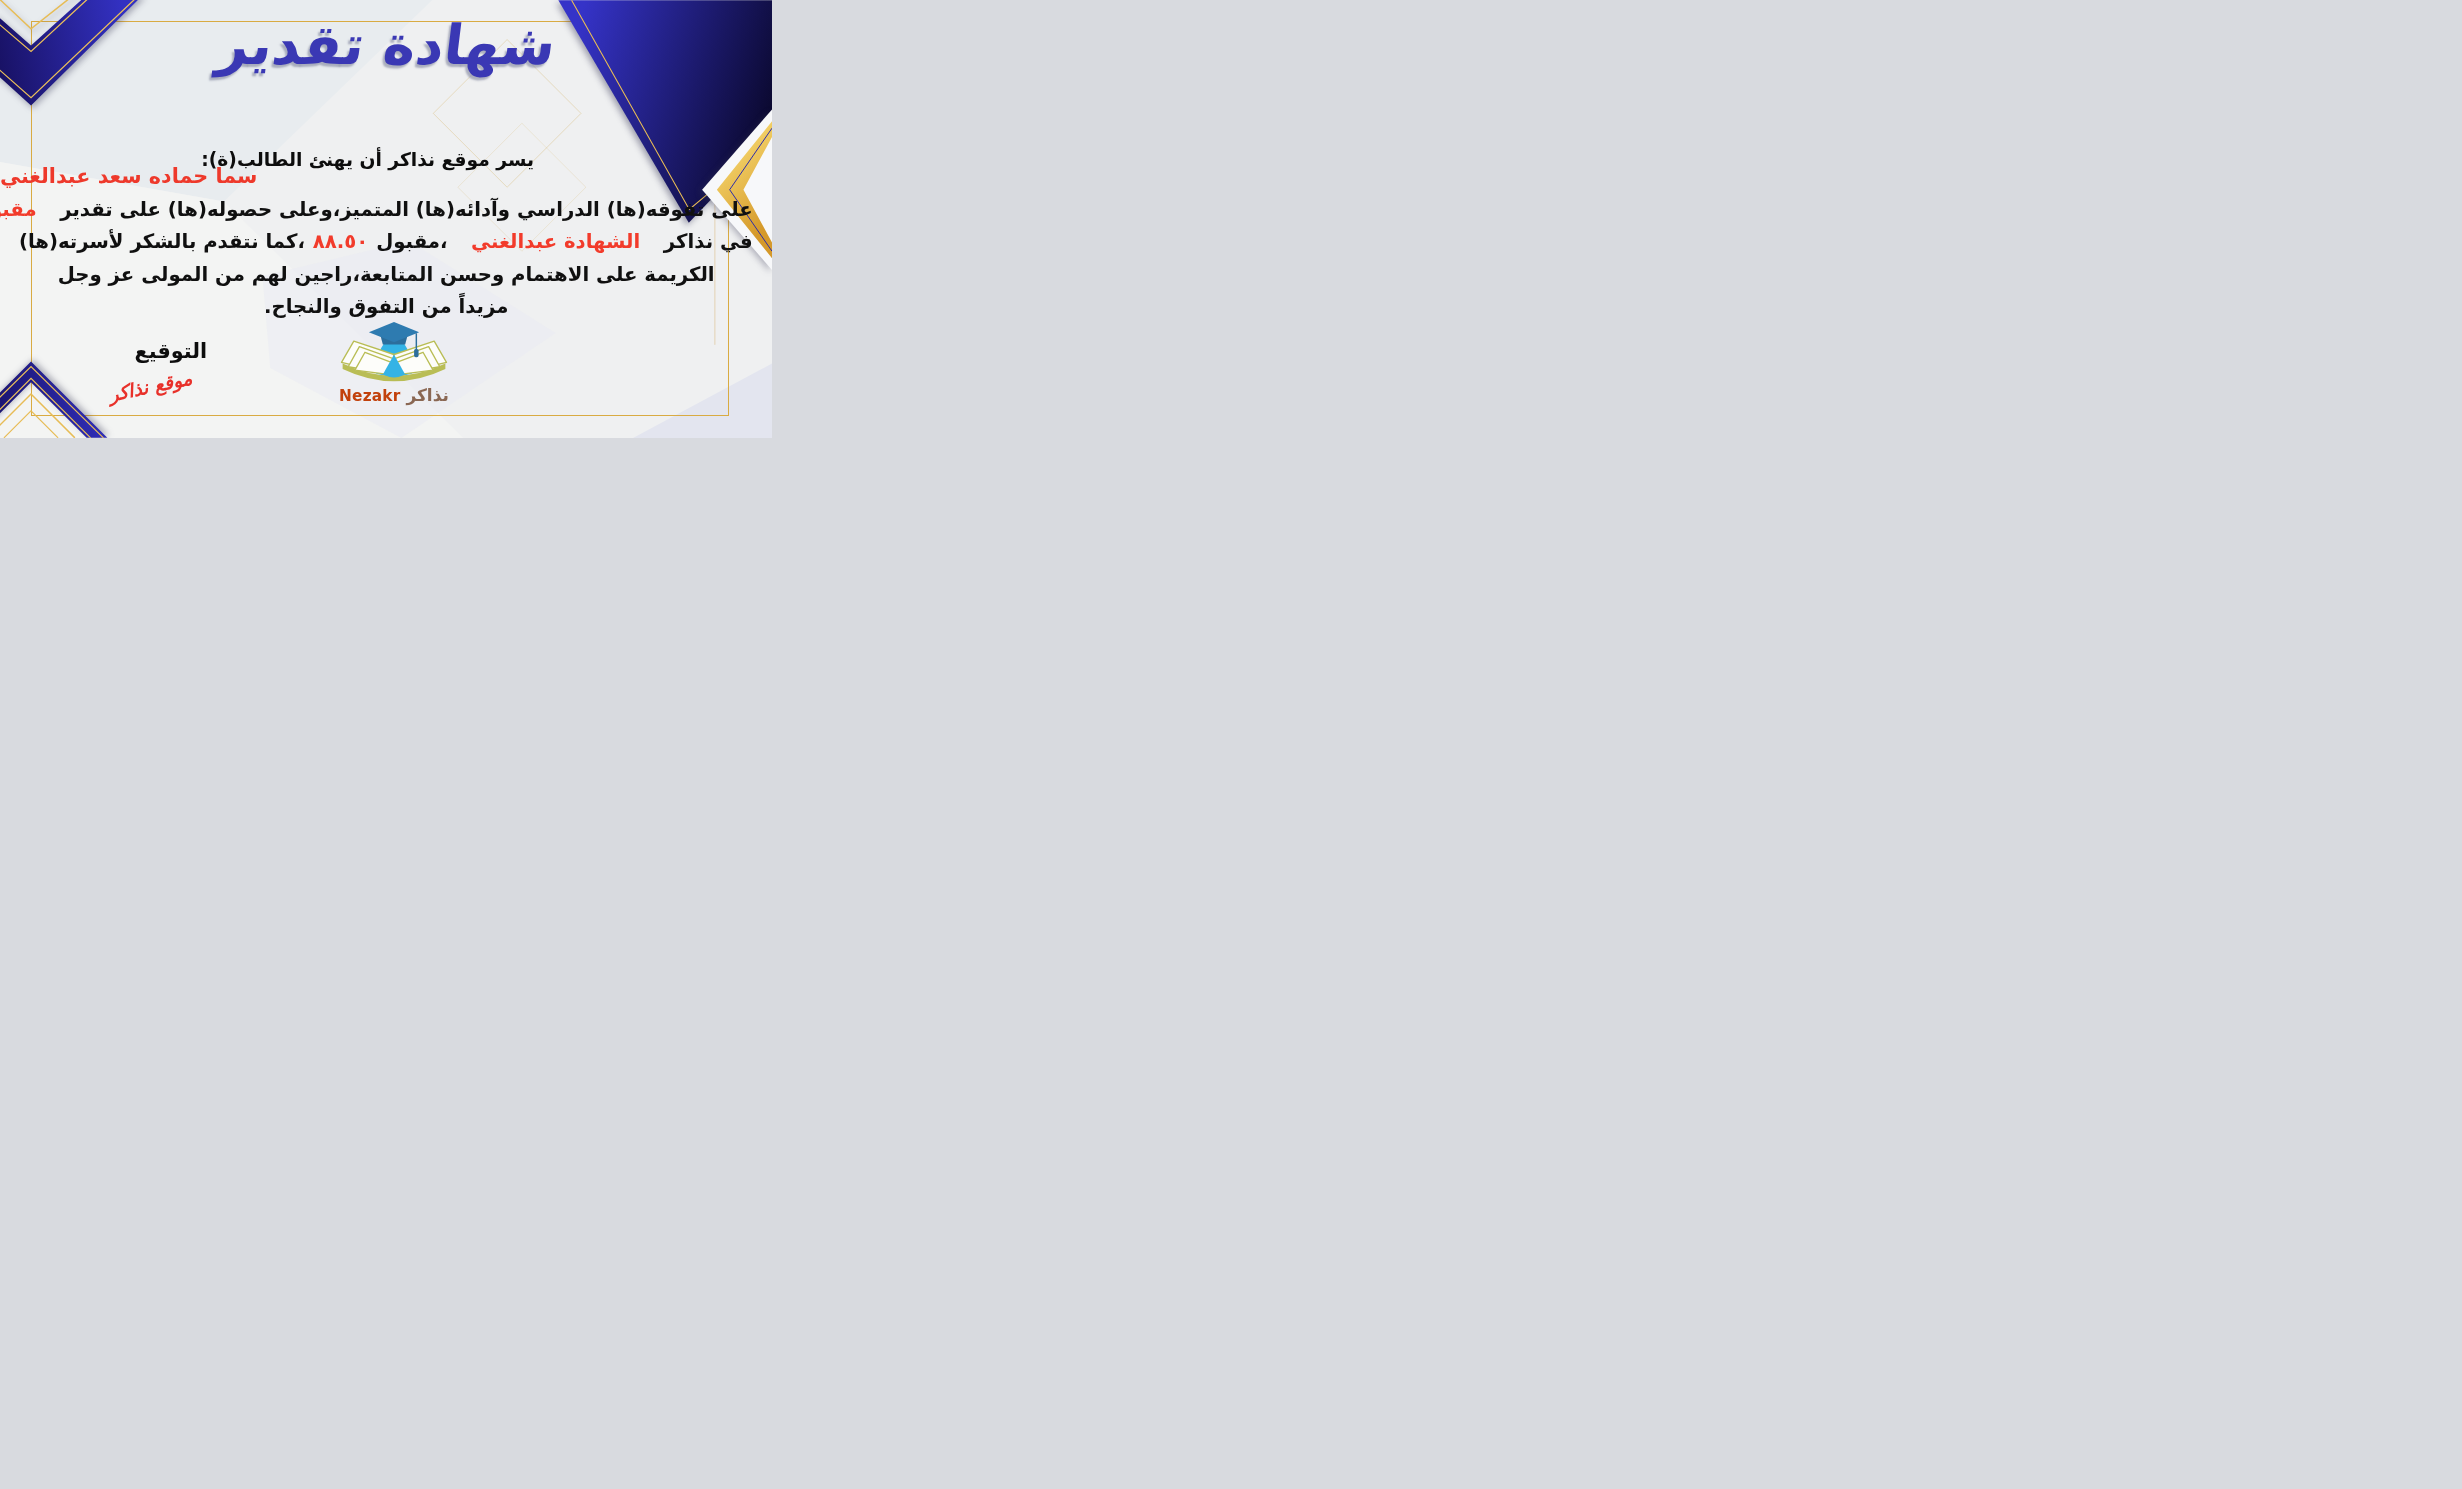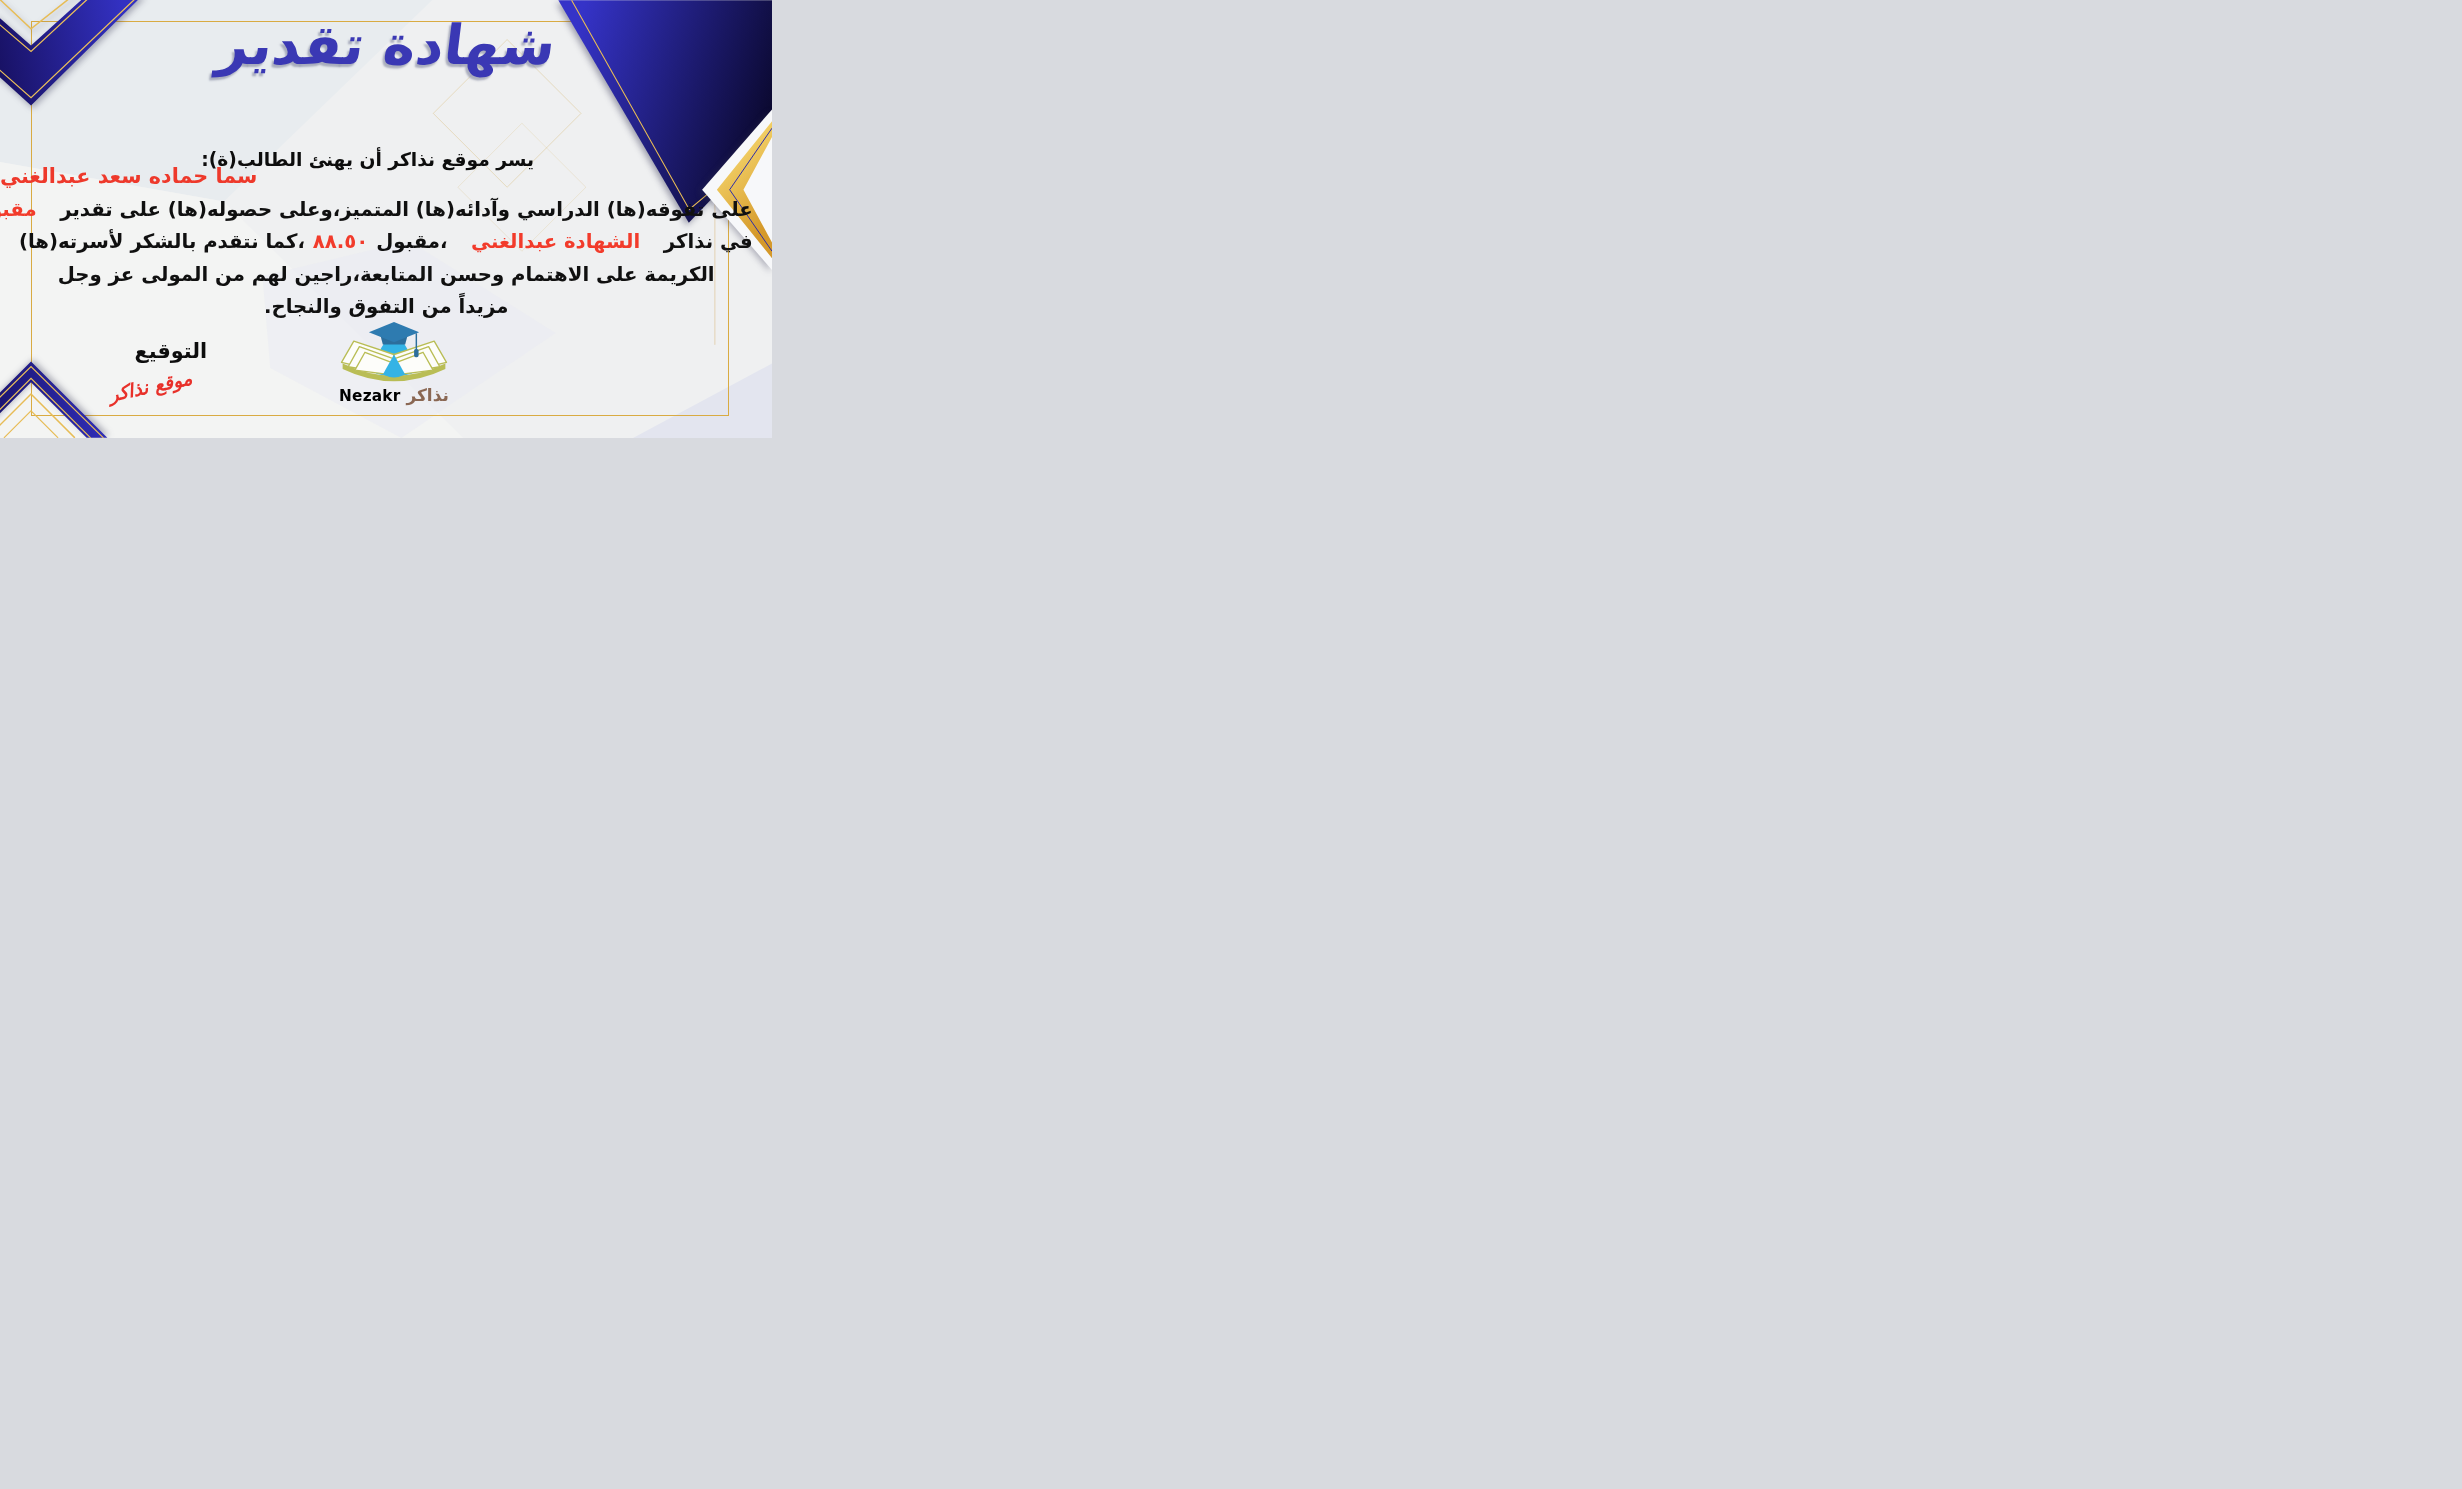--- a/index.html
+++ b/index.html
@@ -50,21 +50,21 @@
   }
   .sig-script{
     position:absolute;left:74px;top:376px;width:153px;text-align:center;direction:rtl;
     font-size:18.7px;font-weight:bold;font-style:italic;color:#e8312a;
     transform:rotate(-12deg);
   }
   
   .logo{position:absolute;left:325px;top:321px;width:138px;text-align:center;}
   .logo svg{display:block;margin:0 auto;}
   .logo-text{display:flex;justify-content:center;align-items:baseline;direction:ltr;margin-top:-3px;}
-  .logo-text .latin{font-size:15.3px;font-weight:bold;color:#000000;letter-spacing:0.2px;}
+  .logo-text .latin{font-size:15.3px;font-weight:bold;color:#c2410c;letter-spacing:0.2px;}
   .logo-text .arabic{font-size:17px;font-weight:bold;color:#8a6753;margin-left:6px;}
 </style>
 </head>
 <body>
 
 <div class="stage">
 
   <div class="facet a"></div>
   <div class="facet b"></div>
   <div class="facet c"></div>

